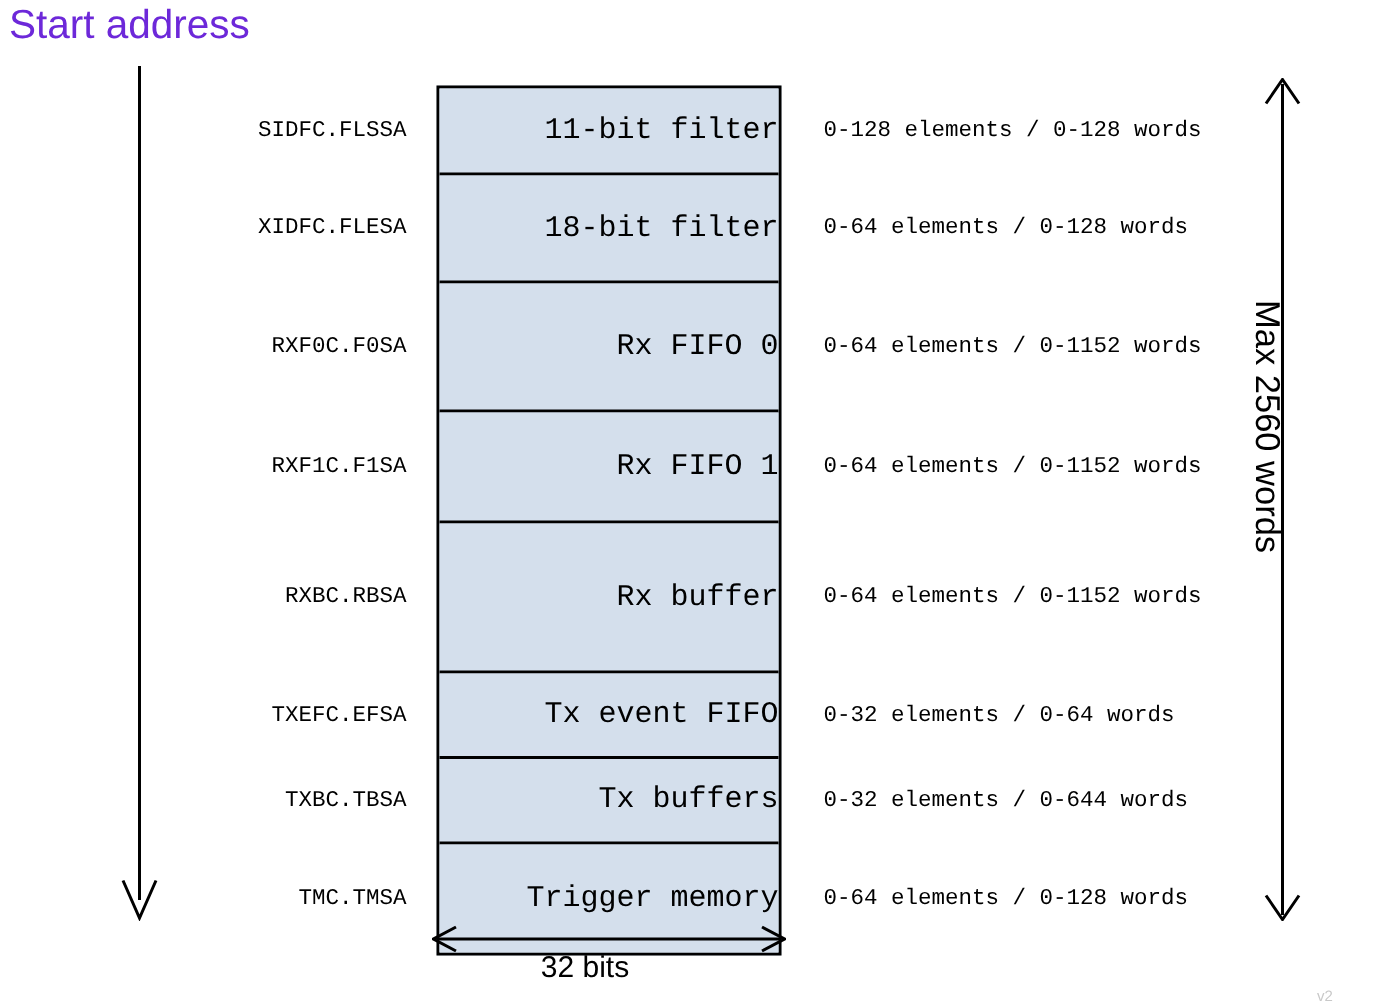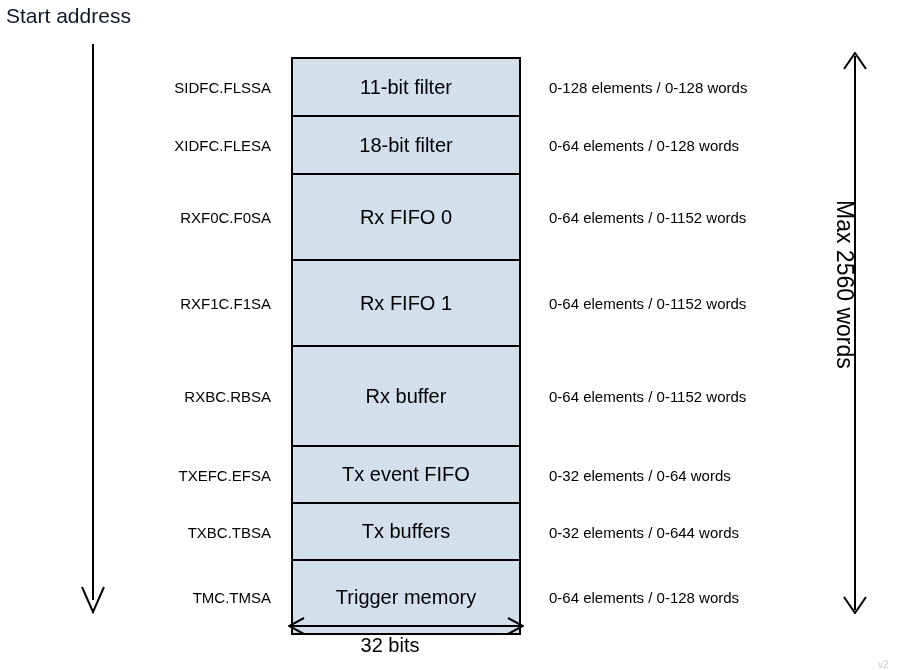--- a/index.html
+++ b/index.html
@@ -18,24 +18,24 @@
     height: 670px;
     background: #ffffff;
     overflow: hidden;
   }
 
   
   .title {
     position: absolute;
     left: 6px;
     top: 2px;
-    font-size: 21px;
+    font-size: 27px;
     line-height: 28px;
     white-space: nowrap;
-    color: #0f172a;
+    color: #6d28d9;
   }
 
   
   .start-arrow {
     position: absolute;
     left: 76px;
     top: 44px;
     width: 34px;
     height: 570px;
   }
@@ -50,21 +50,22 @@
     box-sizing: border-box;
     background: #d4dfec;
   }
   .row {
     position: relative;
     box-sizing: border-box;
     border-bottom: 2px solid #000000;
     background: #d4dfec;
     display: flex;
     align-items: center;
-    justify-content: center;
+    justify-content: flex-end;
+    font-family: Liberation Mono, monospace;
   }
   .row:last-child { border-bottom: none; }
   .row-label {
     font-size: 20px;
     color: #000000;
     white-space: nowrap;
     text-align: center;
   }
 
   
@@ -154,33 +155,33 @@
   </div>
 
   <div class="memmap">
 
     <div class="row" style="height:58px">
       <span class="reg-name">SIDFC.FLSSA</span>
       <span class="row-label">11-bit filter</span>
       <span class="size-note">0-128 elements / 0-128 words</span>
     </div>
 
-    <div class="row" style="height:58px">
+    <div class="row" style="height:72px">
       <span class="reg-name">XIDFC.FLESA</span>
       <span class="row-label">18-bit filter</span>
       <span class="size-note">0-64 elements / 0-128 words</span>
     </div>
 
     <div class="row" style="height:86px">
       <span class="reg-name">RXF0C.F0SA</span>
       <span class="row-label">Rx FIFO 0</span>
       <span class="size-note">0-64 elements / 0-1152 words</span>
     </div>
 
-    <div class="row" style="height:86px">
+    <div class="row" style="height:74px">
       <span class="reg-name">RXF1C.F1SA</span>
       <span class="row-label">Rx FIFO 1</span>
       <span class="size-note">0-64 elements / 0-1152 words</span>
     </div>
 
     <div class="row" style="height:100px">
       <span class="reg-name">RXBC.RBSA</span>
       <span class="row-label">Rx buffer</span>
       <span class="size-note">0-64 elements / 0-1152 words</span>
     </div>

